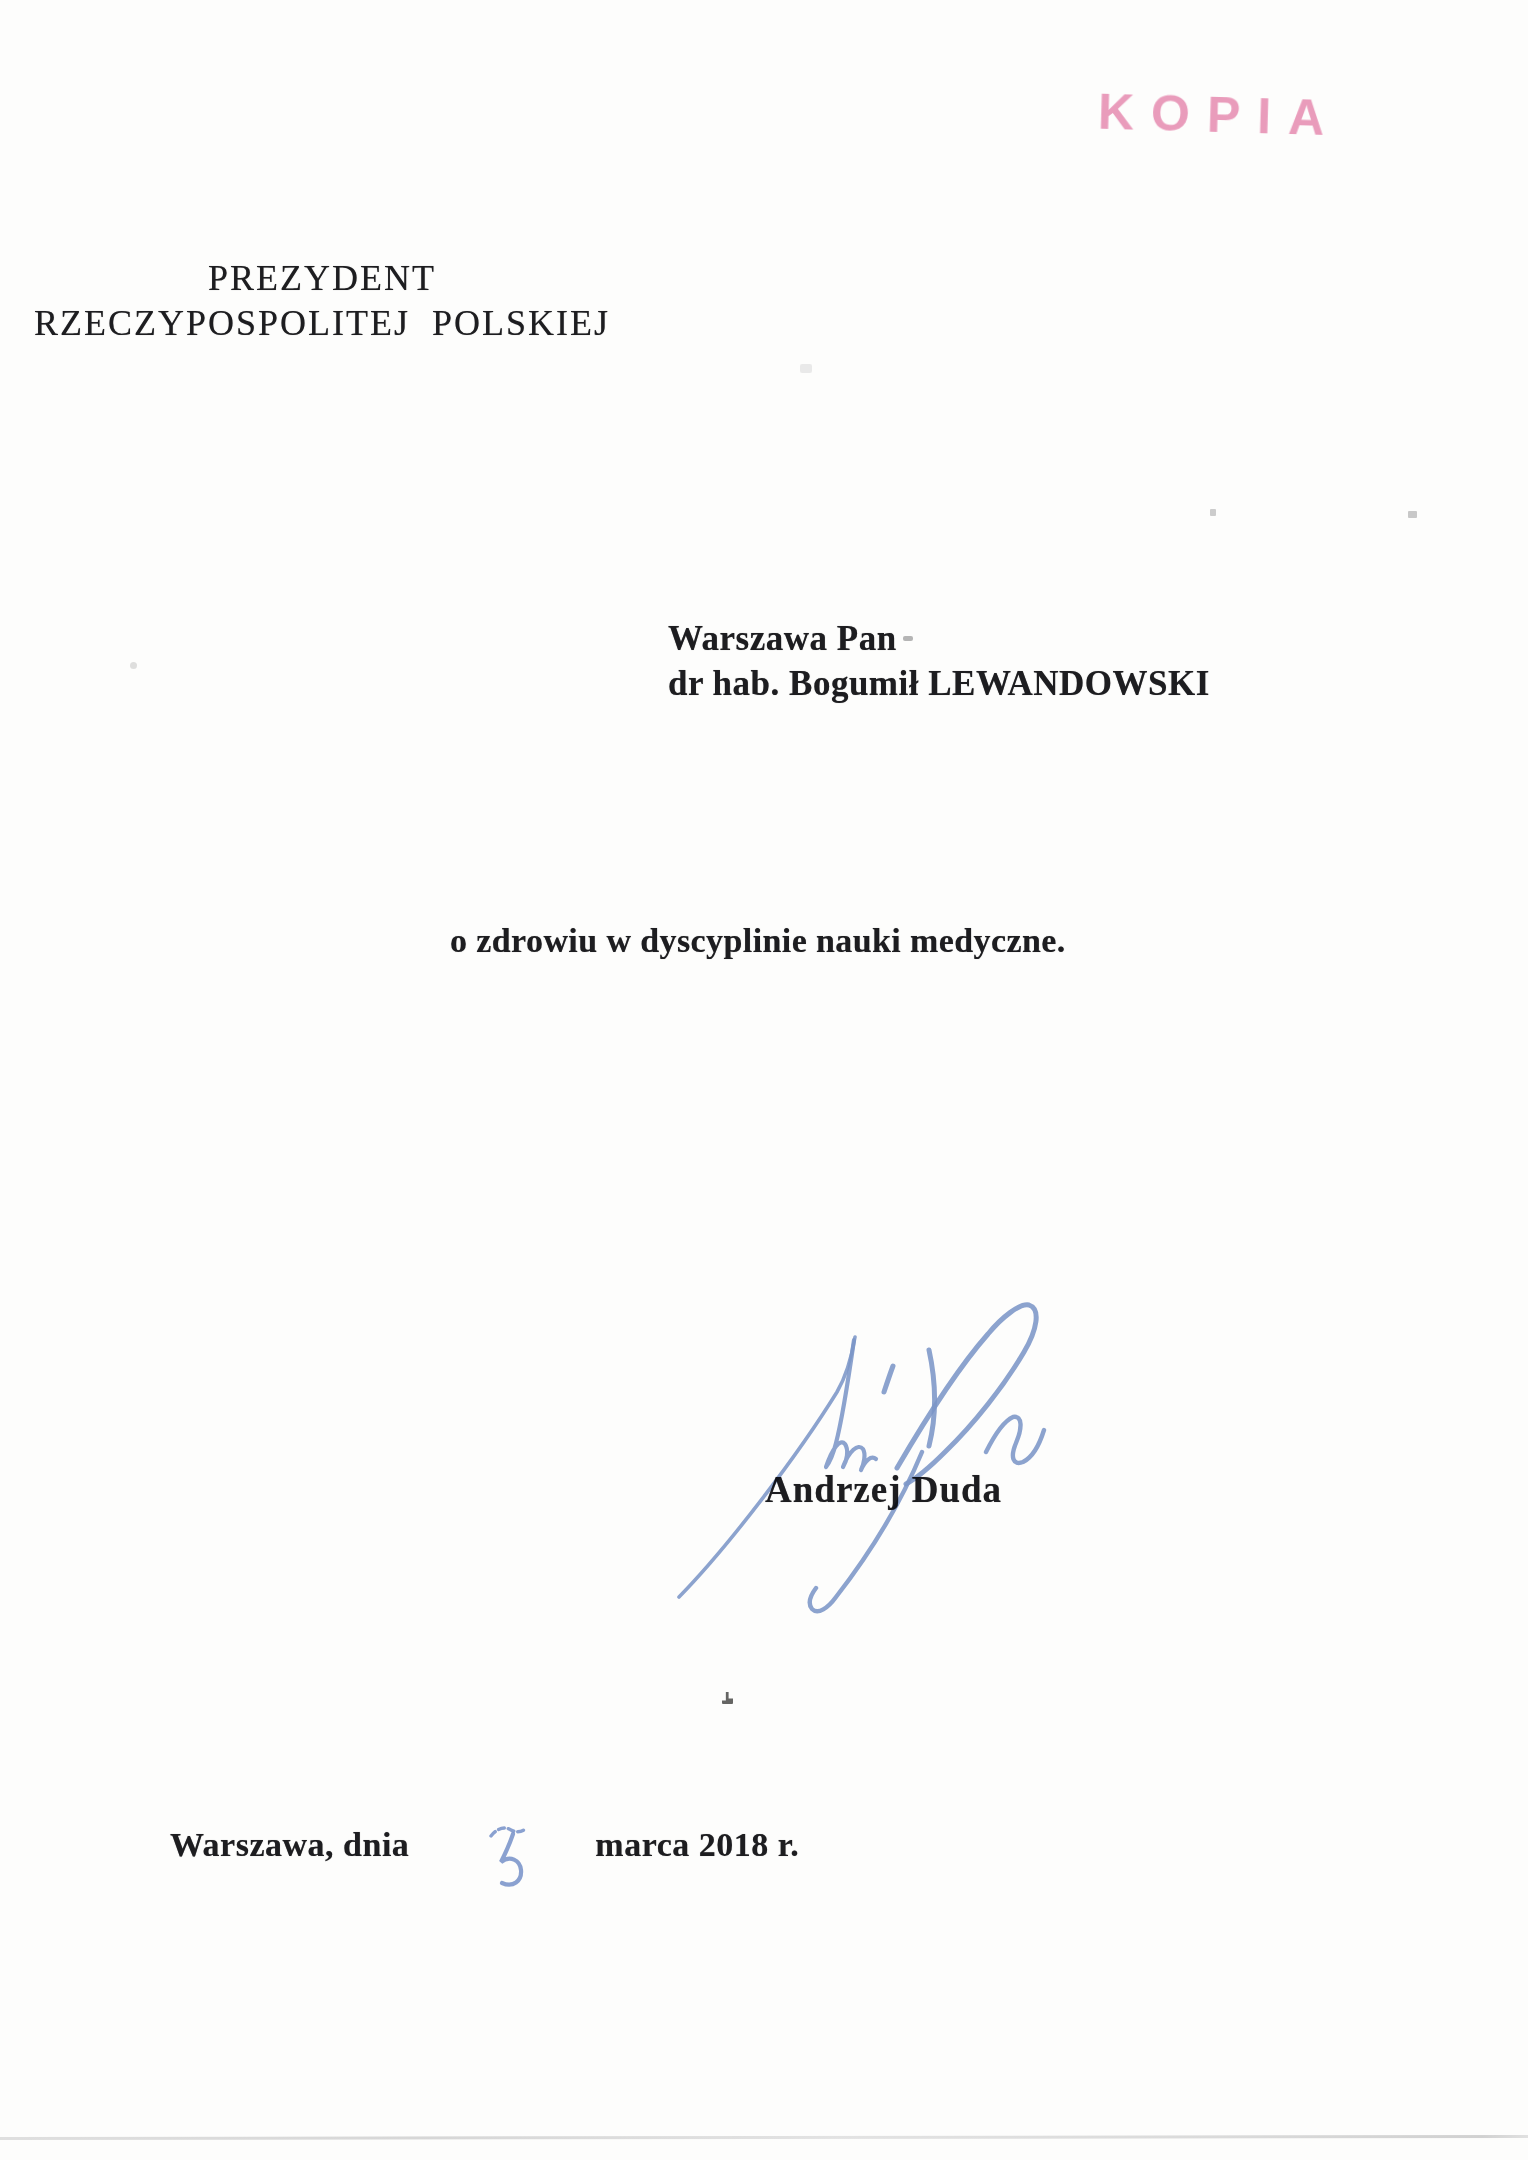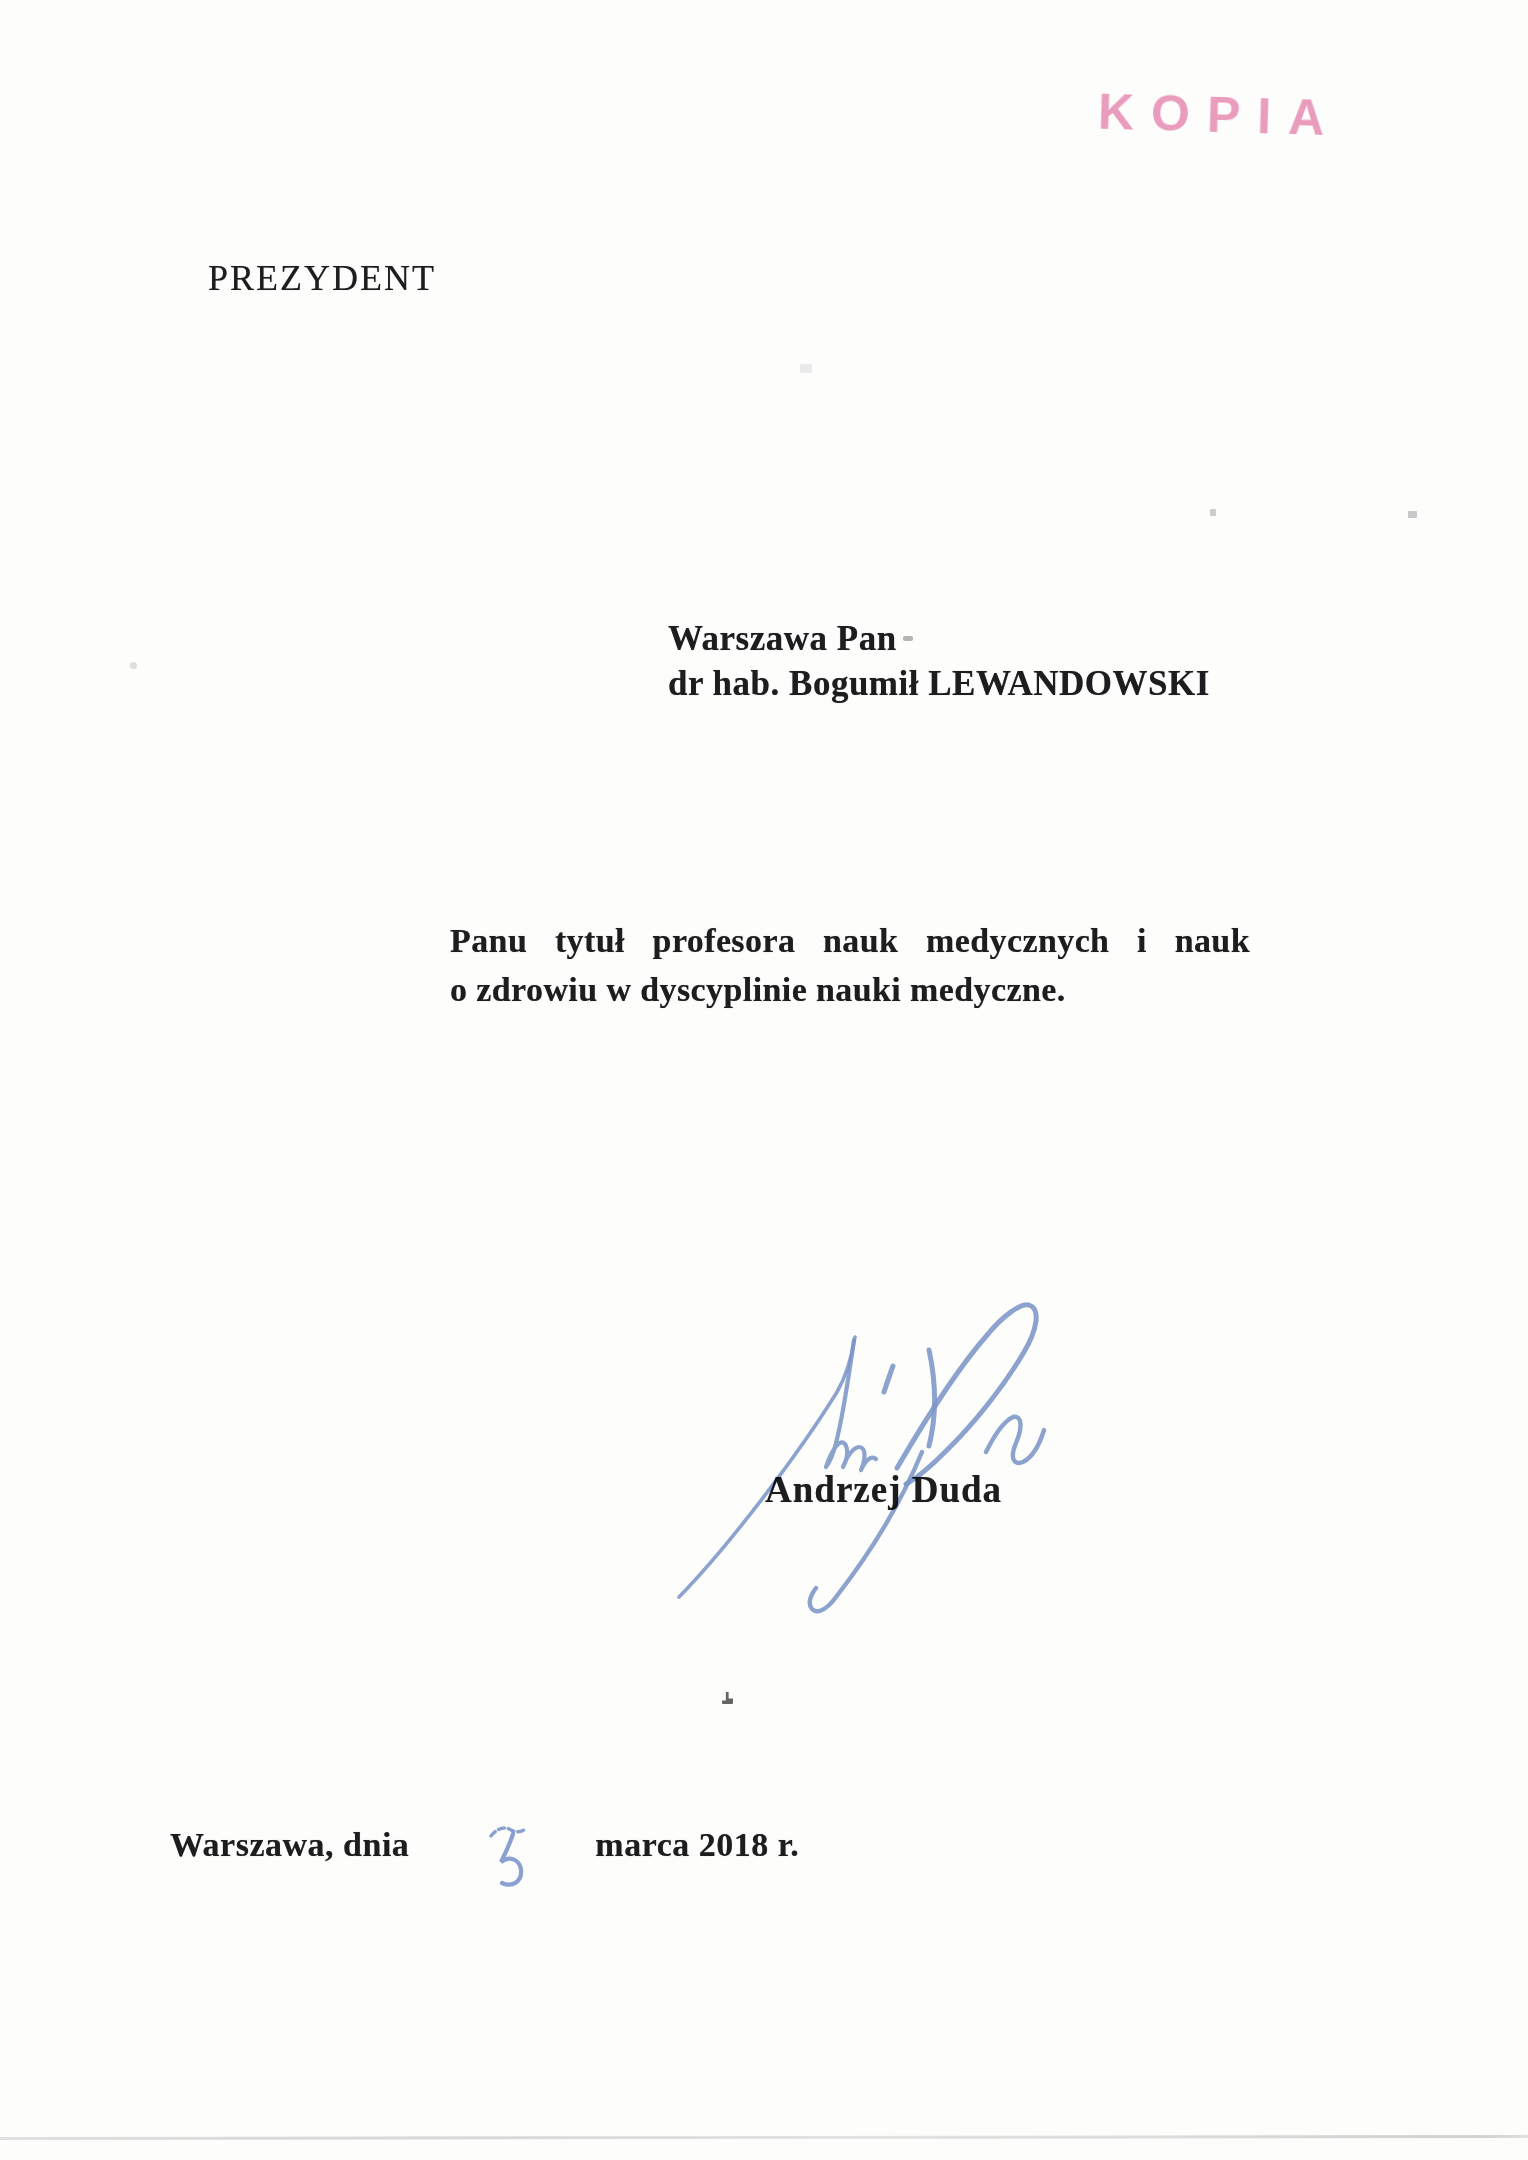--- a/index.html
+++ b/index.html
@@ -154,29 +154,29 @@
 </style>
 </head>
 <body>
 
 <div class="page">
 
   <div class="stamp">KOPIA</div>
 
   <div class="letterhead">
     <div class="lh1">PREZYDENT</div>
+    <div class="lh2">RZECZYPOSPOLITEJ POLSKIEJ</div>
   </div>
 
   <div class="addressee">
     <div>Warszawa Pan</div>
     <div>dr hab. Bogumił LEWANDOWSKI</div>
   </div>
 
   <div class="body-par">
-    <div class="body-line">Panu tytuł profesora nauk medycznych i nauk</div>
     <div class="body-line last">o zdrowiu w dyscyplinie nauki medyczne.</div>
   </div>
 
   <div class="sig-name">Andrzej Duda</div>
 
   <svg class="sig-svg" viewBox="660 1280 400 340" xmlns="http://www.w3.org/2000/svg">
     <path stroke-width="3.6" d="M 679 1597 C 728 1547 798 1455 837 1392 C 848 1373 853 1349 855 1337"></path>
     <path stroke-width="4.2" d="M 854 1340 C 848 1382 843 1416 836 1443 C 833 1455 830 1462 826 1467 C 832 1449 840 1438 845 1444 C 849 1450 847 1461 843 1467 C 849 1451 858 1443 863 1449 C 866 1454 864 1464 861 1470 C 865 1461 871 1455 876 1459"></path>
     <path stroke-width="5" d="M 884 1392 C 887 1383 890 1374 893 1366"></path>
     <path stroke-width="5" d="M 929 1350 C 936 1382 937 1414 929 1446"></path>

